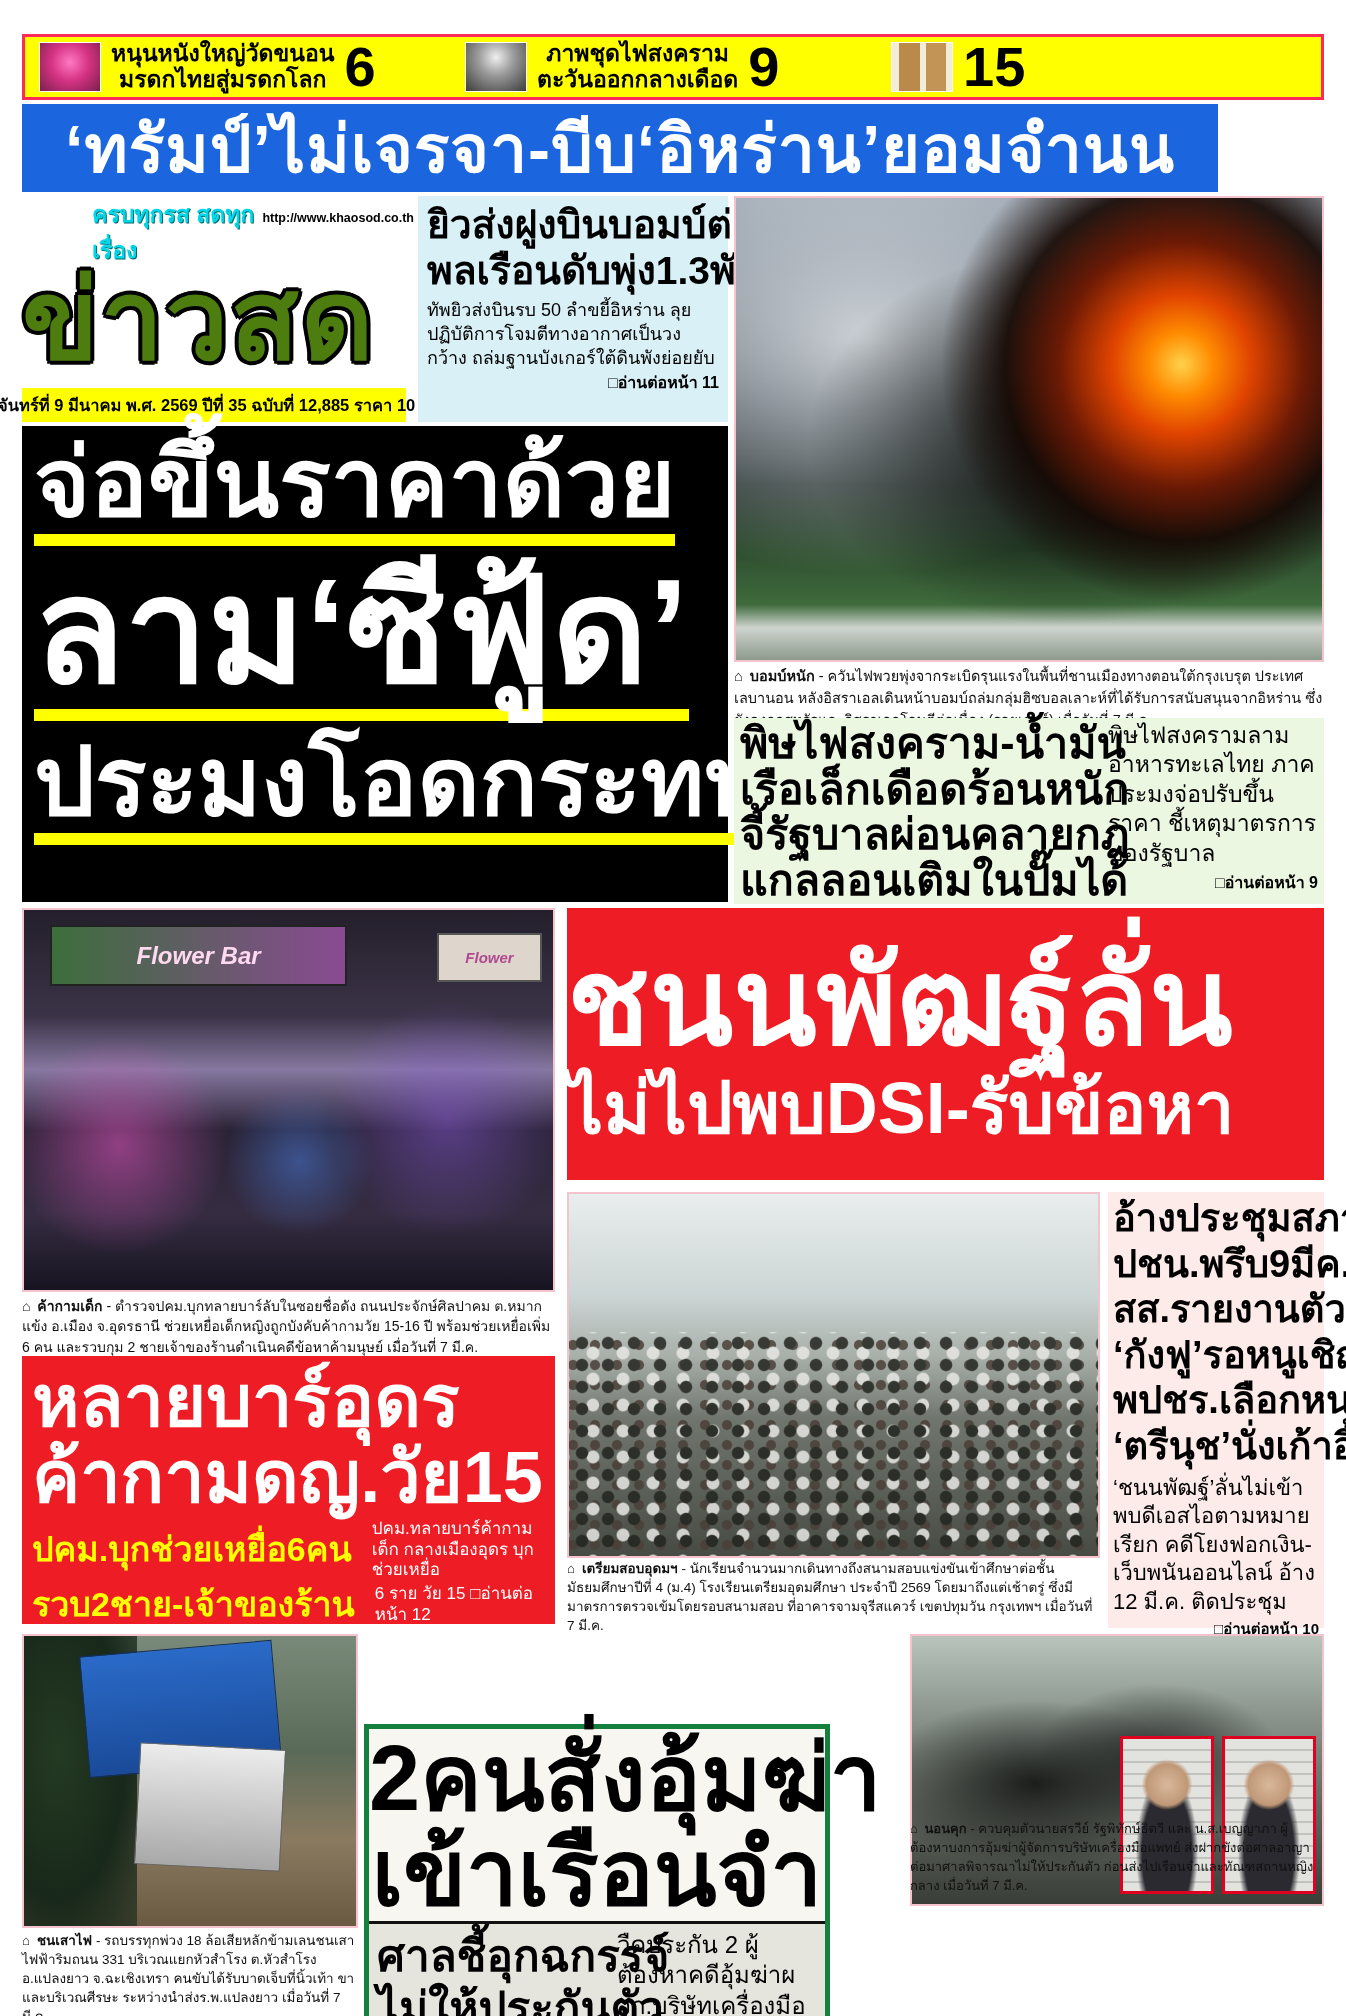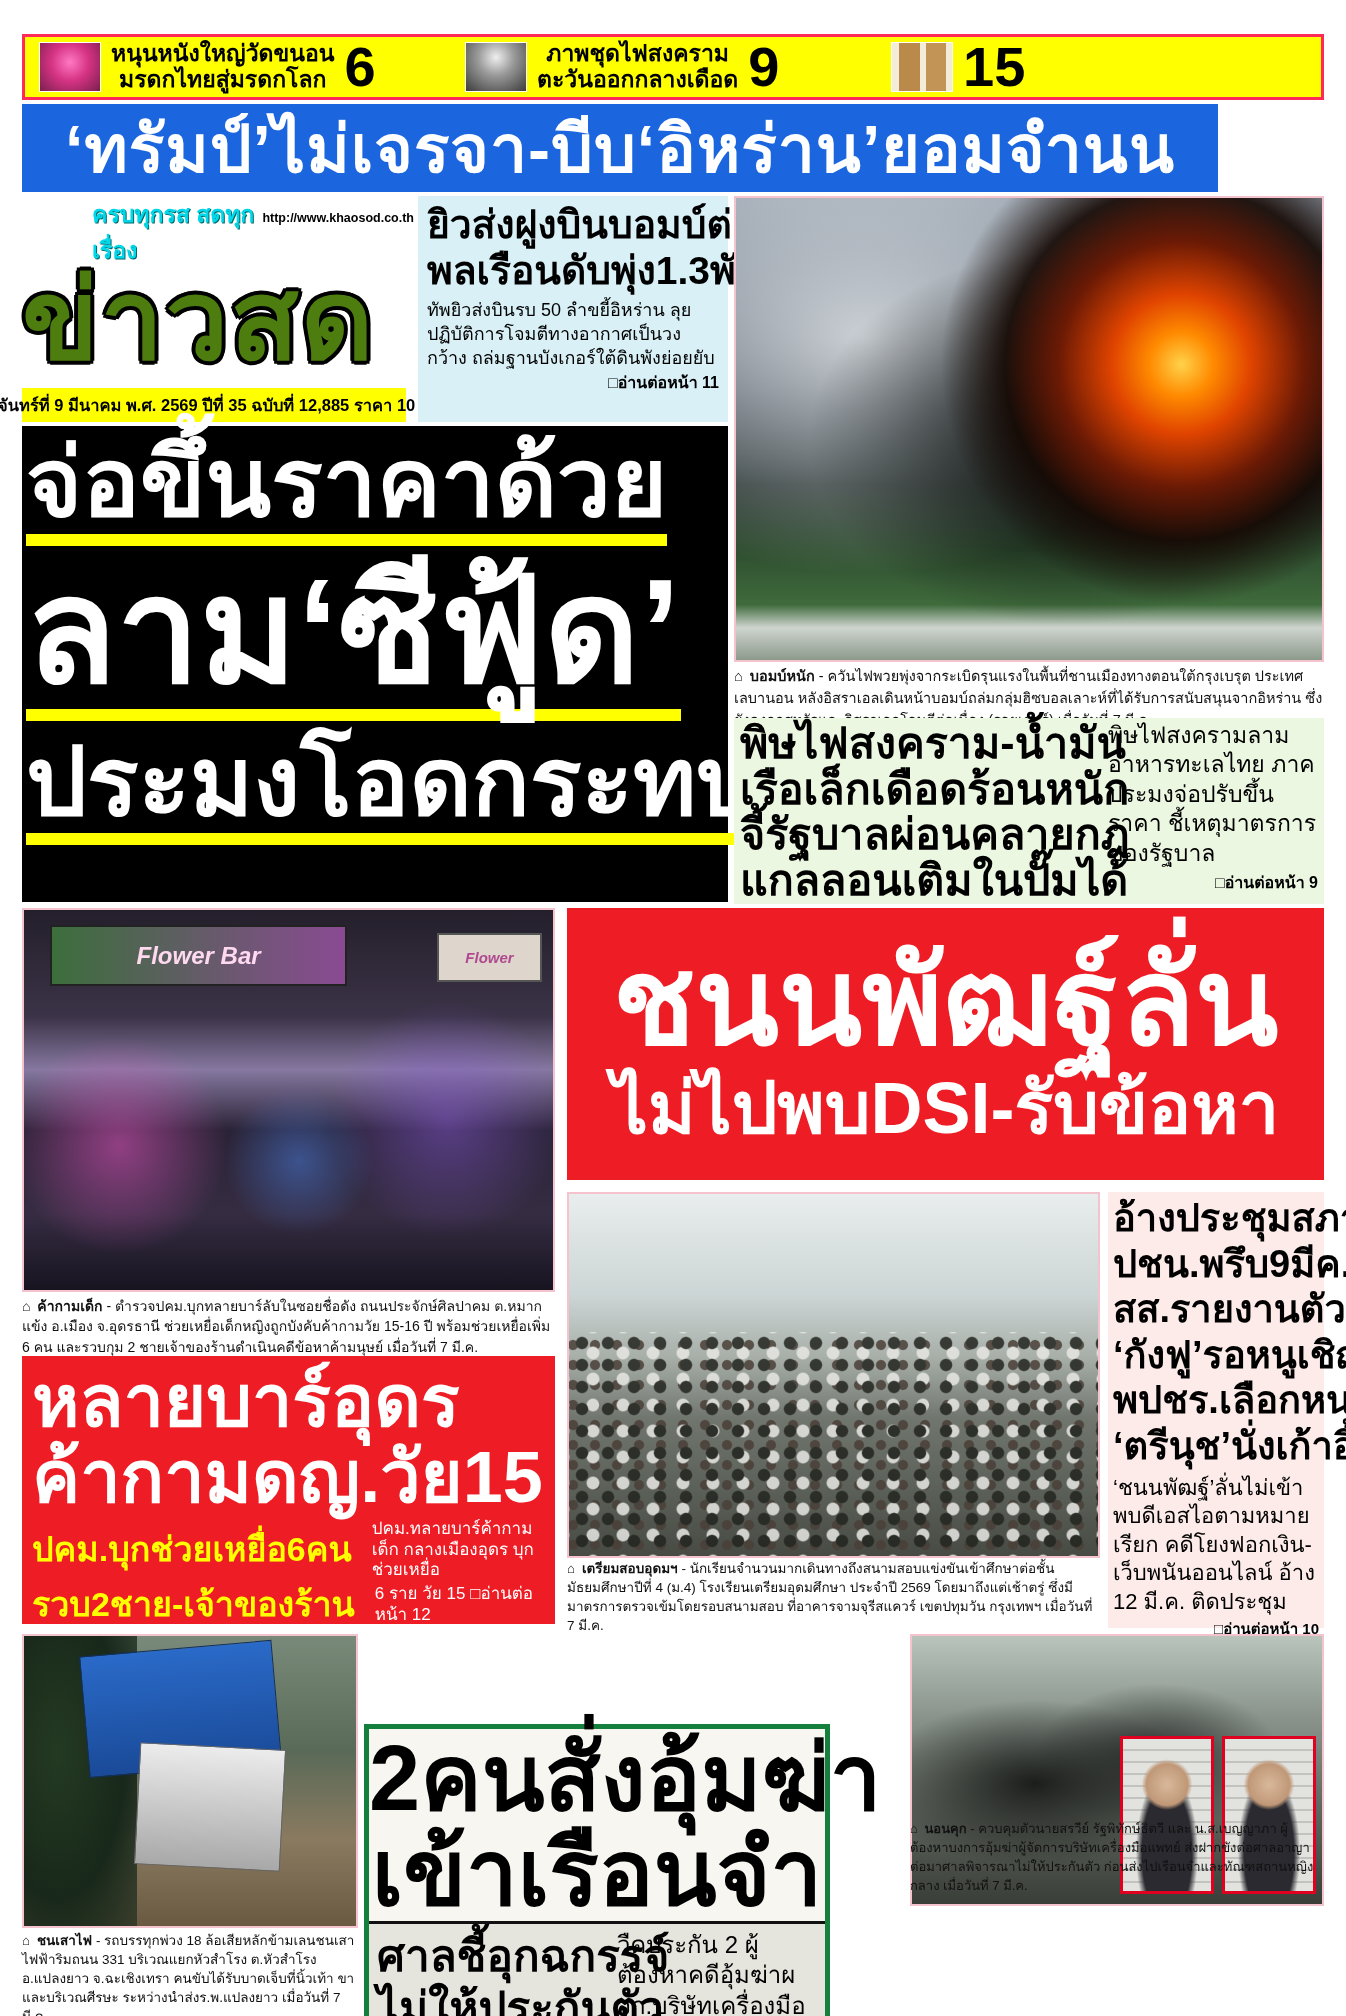--- a/index.html
+++ b/index.html
@@ -47,37 +47,37 @@
       radial-gradient(circle at 76% 36%, #ffd24a 0%, #ff8a00 6%, #e04400 13%, #6b1a05 23%, rgba(22,10,5,.92) 33%, rgba(22,10,5,0) 45%),
       radial-gradient(ellipse at 56% 52%, rgba(12,16,12,.95) 0%, rgba(12,16,12,0) 55%),
       radial-gradient(ellipse at 22% 30%, rgba(222,226,230,.85) 0%, rgba(222,226,230,0) 52%),
       linear-gradient(180deg,#97a2ae 0%,#6b7683 22%,#39434d 45%,#1f2a28 62%,#2e4d2f 76%,#3f6b3c 88%,#cfd4cf 93%,#8c9a8c 100%); }
   .explosion-caption { left:734px; top:666px; width:590px; height:48px; font-size:14.5px; line-height:1.5; color:#111; }
 
   .cap-lead { font-weight:800; }
   .house { font-weight:700; margin-right:3px; }
 
   
-  .black-box { left:22px; top:426px; width:706px; height:476px; background:#000; padding:6px 4px;
+  .black-box { left:22px; top:426px; width:706px; height:476px; background:#000; padding:6px 12px;
     display:flex; flex-direction:column; }
   .bb-line { color:#fff; font-weight:900; line-height:1.02; align-self:flex-start;
     border-bottom:12px solid #ffff00; padding-bottom:2px; white-space:nowrap; }
   .bb1 { font-size:96px; margin-top:2px; }
   .bb2 { font-size:148px; margin-top:10px; }
   .bb3 { font-size:96px; margin-top:12px; }
 
   
   .green-strip { left:734px; top:718px; width:590px; height:186px; background:#ecf7e2; display:flex; padding:3px 6px; }
   .green-h { width:362px; font-size:43px; font-weight:800; line-height:1.06; color:#000; white-space:nowrap; }
   .green-side { flex:1; padding-left:6px; }
   .green-side .b { font-size:23px; line-height:1.28; color:#000; }
   .green-side .readmore { margin-top:2px; }
 
   
-  .red1 { left:567px; top:908px; width:757px; height:272px; background:#ee1c24; text-align:center;
+  .red1 { left:567px; top:908px; width:757px; height:272px; background:#ee1c24; text-align:left;
     display:flex; flex-direction:column; justify-content:center; }
   .red1 .l1 { color:#fff; font-weight:900; font-size:122px; line-height:1; white-space:nowrap; }
   .red1 .l2 { color:#fff; font-weight:900; font-size:72px; line-height:1.05; margin-top:8px; white-space:nowrap; }
 
   
   .bar-photo { left:22px; top:908px; width:533px; height:384px; border:2px solid #f4c3cd; overflow:hidden;
     background:
       radial-gradient(circle at 18% 62%, rgba(228,85,192,.55) 0%, rgba(228,85,192,0) 22%),
       radial-gradient(circle at 52% 66%, rgba(74,127,224,.5) 0%, rgba(74,127,224,0) 20%),
       radial-gradient(circle at 80% 55%, rgba(138,90,216,.5) 0%, rgba(138,90,216,0) 25%),

